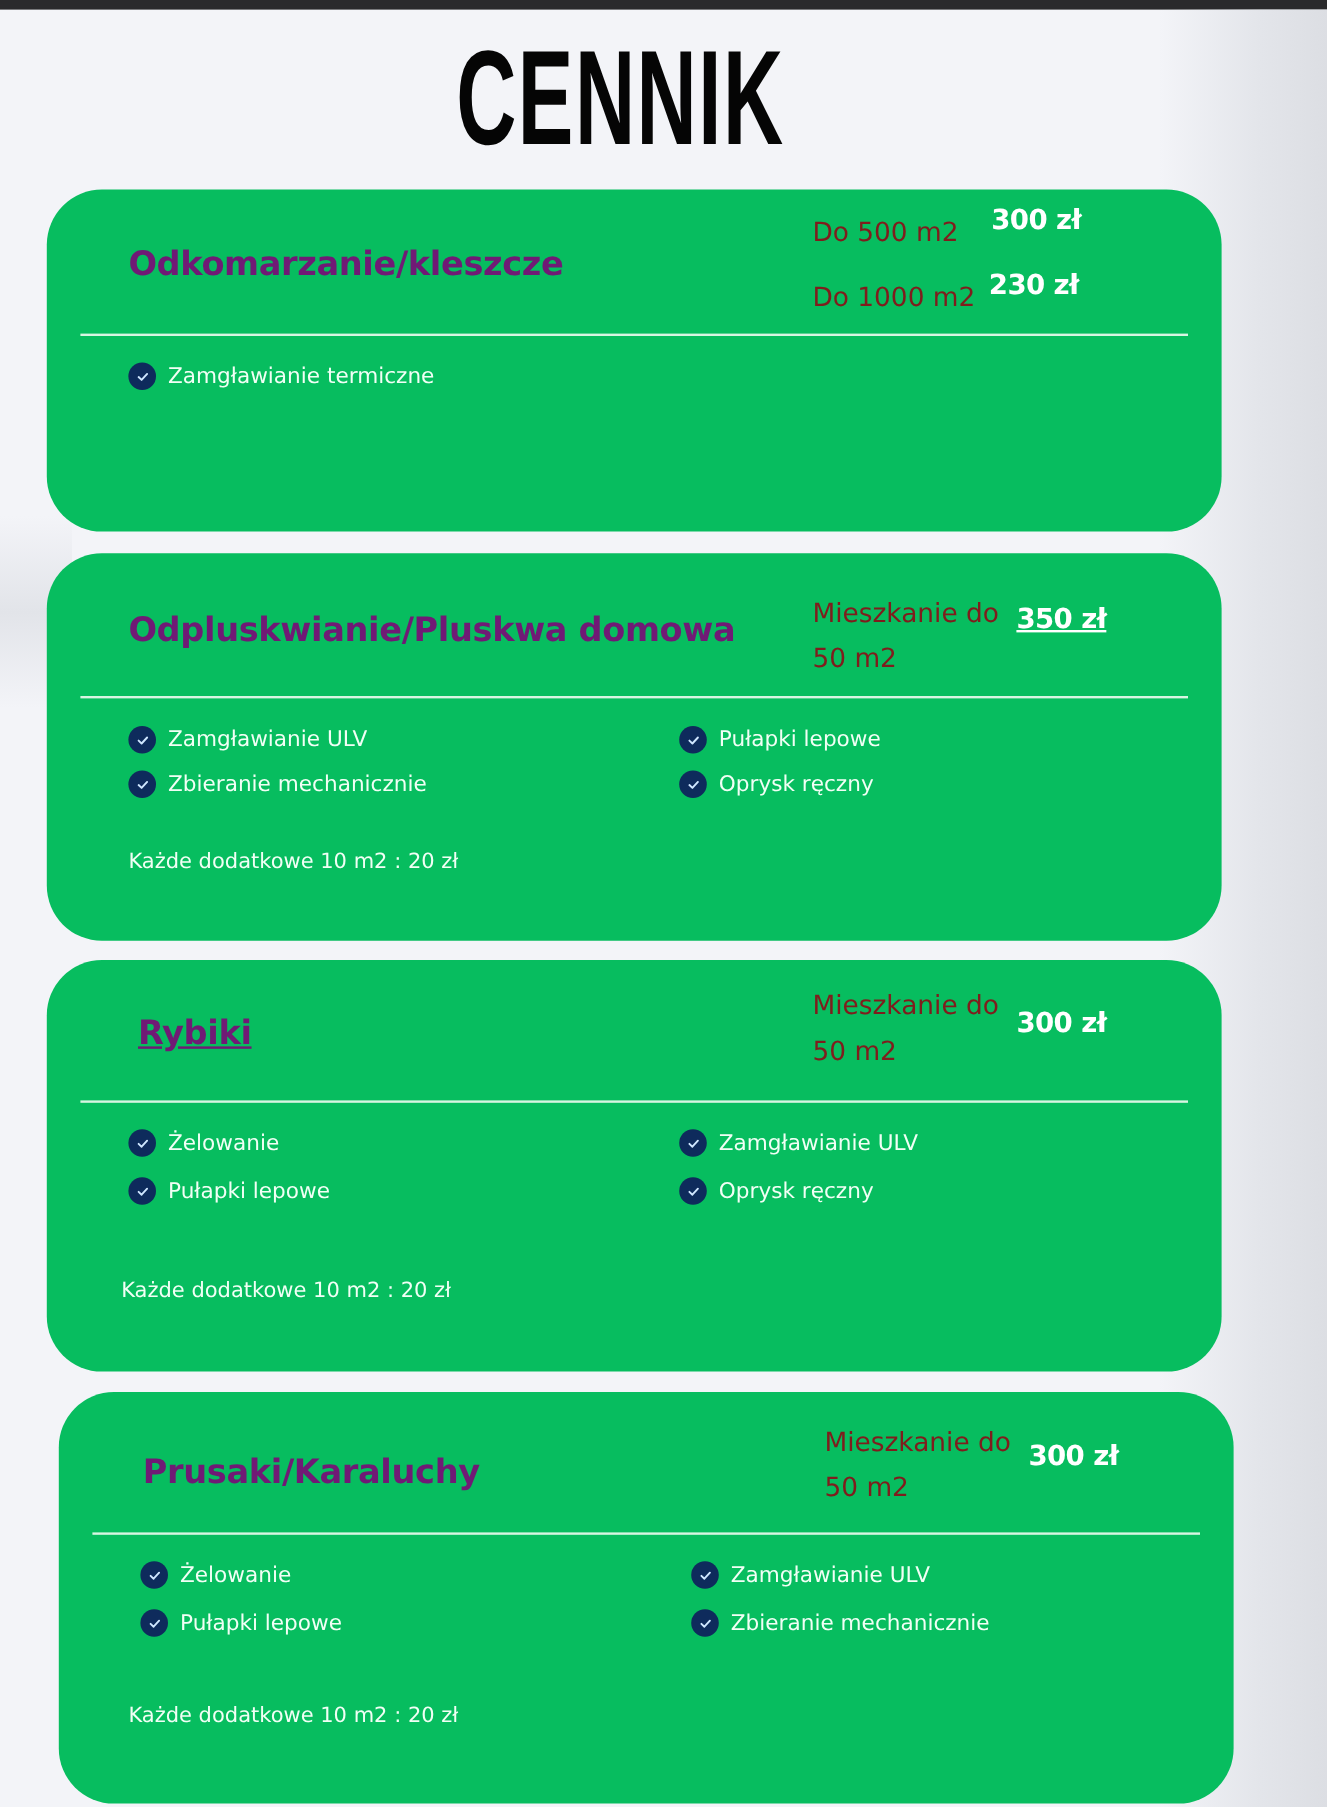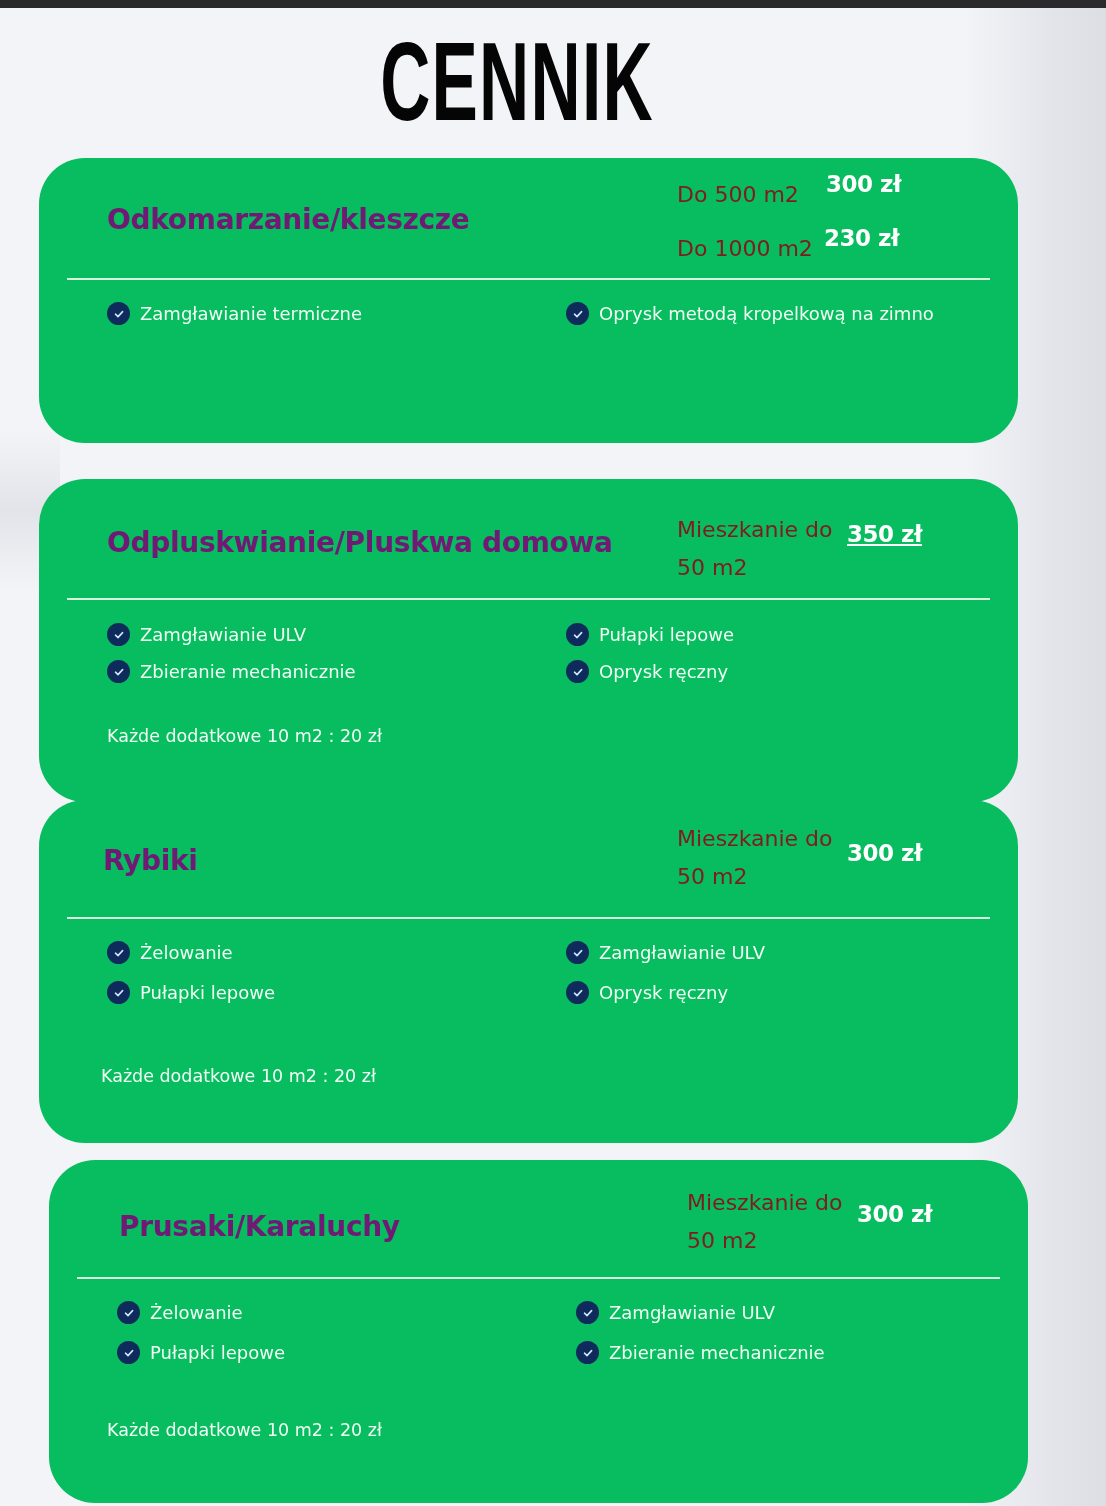--- a/index.html
+++ b/index.html
@@ -87,31 +87,23 @@
   <div class="price-value" style="left:785px; top:67px;">230 zł</div>
   <div class="divider" style="left:28px; top:120px; width:923px;"></div>
   <div class="feature" style="left:68px; top:144px;">
     <span class="check">
         <svg width="12" height="12" viewBox="0 0 12 12">
           <path d="M2.5 6.2 L5 8.6 L9.6 3.6" fill="none" stroke="#cfe6ff" stroke-width="1.6" stroke-linecap="round" stroke-linejoin="round"></path>
         </svg>
       </span>
     <span>Zamgławianie termiczne</span>
   </div>
-  <div class="feature" style="left:527px; top:144px;">
-    <span class="check">
-        <svg width="12" height="12" viewBox="0 0 12 12">
-          <path d="M2.5 6.2 L5 8.6 L9.6 3.6" fill="none" stroke="#cfe6ff" stroke-width="1.6" stroke-linecap="round" stroke-linejoin="round"></path>
-        </svg>
-      </span>
-    <span>Oprysk metodą kropelkową na zimno</span>
-  </div>
-</section>
-
-<section class="card" style="left:39px; top:461px; width:979px; height:323px;margin-top:18px;">
+</section>
+
+<section class="card" style="left:39px; top:461px; width:979px; height:323px;">
   <div class="card-title" style="left:68px; top:47px;">Odpluskwianie/Pluskwa domowa</div>
   <div class="price-label" style="left:638px; top:38px;">Mieszkanie do</div>
   <div class="price-label" style="left:638px; top:76px;">50 m2</div>
   <div class="price-value" style="left:808px; top:42px;text-decoration:underline;">350 zł</div>
   <div class="divider" style="left:28px; top:119px; width:923px;"></div>
   <div class="feature" style="left:68px; top:144px;">
     <span class="check">
         <svg width="12" height="12" viewBox="0 0 12 12">
           <path d="M2.5 6.2 L5 8.6 L9.6 3.6" fill="none" stroke="#cfe6ff" stroke-width="1.6" stroke-linecap="round" stroke-linejoin="round"></path>
         </svg>
@@ -139,21 +131,21 @@
         <svg width="12" height="12" viewBox="0 0 12 12">
           <path d="M2.5 6.2 L5 8.6 L9.6 3.6" fill="none" stroke="#cfe6ff" stroke-width="1.6" stroke-linecap="round" stroke-linejoin="round"></path>
         </svg>
       </span>
     <span>Oprysk ręczny</span>
   </div>
   <div class="note" style="left:68px; top:247px;">Każde dodatkowe 10 m2 : 20 zł</div>
 </section>
 
 <section class="card" style="left:39px; top:800px; width:979px; height:343px;">
-  <div class="card-title" style="left:64px; top:44px;">Rybiki</div>
+  <div class="card-title" style="left:76px; top:44px;text-decoration:underline;">Rybiki</div>
   <div class="price-label" style="left:638px; top:26px;">Mieszkanie do</div>
   <div class="price-label" style="left:638px; top:64px;">50 m2</div>
   <div class="price-value" style="left:808px; top:40px;">300 zł</div>
   <div class="divider" style="left:28px; top:117px; width:923px;"></div>
   <div class="feature" style="left:68px; top:141px;">
     <span class="check">
         <svg width="12" height="12" viewBox="0 0 12 12">
           <path d="M2.5 6.2 L5 8.6 L9.6 3.6" fill="none" stroke="#cfe6ff" stroke-width="1.6" stroke-linecap="round" stroke-linejoin="round"></path>
         </svg>
       </span>

